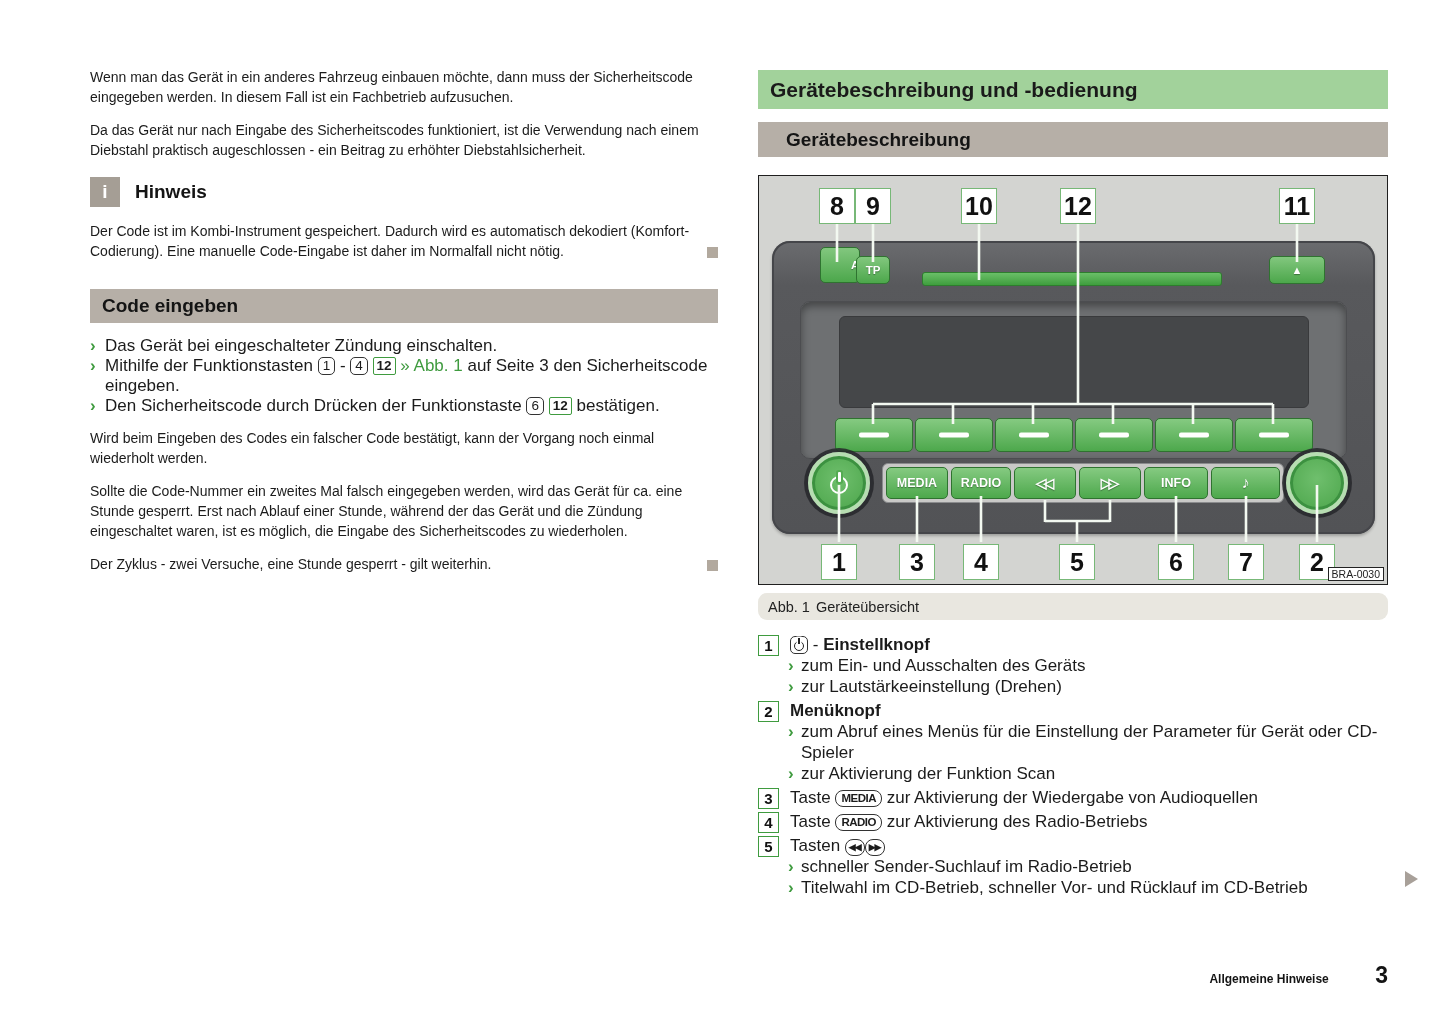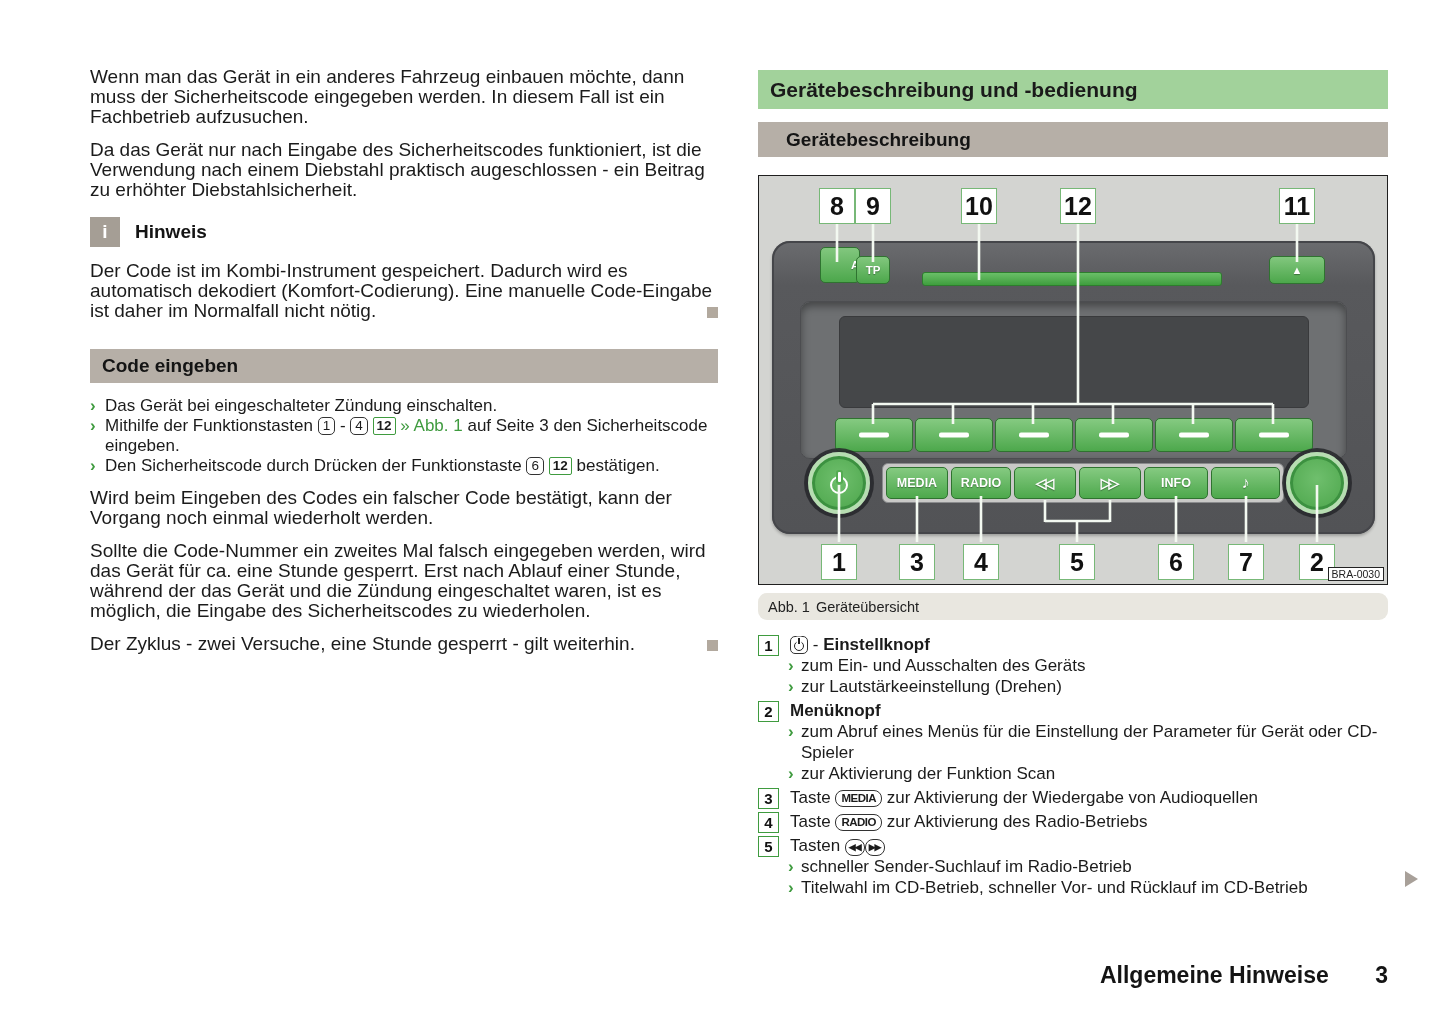--- a/index.html
+++ b/index.html
@@ -1,20 +1,20 @@
 <!DOCTYPE html>
 <html><head>
 <meta charset="utf-8">
 <style>
   html,body{margin:0;padding:0;background:#ffffff;}
   .page{position:relative;width:1445px;height:1025px;background:#fff;overflow:hidden;
         font-family:"Liberation Sans",sans-serif;color:#1b1b1b;}
   
   .col-left{position:absolute;left:90px;top:67px;width:628px;}
-  .para{font-size:19px;line-height:20px;margin:0 0 13px;position:relative;text-align:left;}
+  .para{font-size:14px;line-height:20px;margin:0 0 13px;position:relative;text-align:left;}
   .endmark{position:absolute;right:0;bottom:3px;width:11px;height:11px;background:#b2a99e;}
   .note-head{display:flex;align-items:center;gap:15px;margin:17px 0 14px;}
   .note-icon{width:30px;height:30px;background:#a59e95;color:#fff;font-weight:bold;font-size:19px;
              display:flex;align-items:center;justify-content:center;}
   .note-title{font-size:19px;font-weight:bold;color:#141414;}
   .section-bar{margin:28px 0 13px;height:34px;background:#b6afa7;font-size:19px;font-weight:bold;
                display:flex;align-items:center;padding-left:12px;color:#141414;}
   .blist{list-style:none;margin:0 0 12px;padding:0;}
   .blist li{position:relative;padding-left:15px;font-size:17px;line-height:20px;}
   .chev{position:absolute;left:0;top:0;color:#3f9b3f;font-weight:bold;}
@@ -86,21 +86,21 @@
   .dev-item{position:relative;margin-bottom:3px;line-height:21px;}
   .dev-key{position:absolute;left:0;top:1px;width:21px;height:21px;border:1.6px solid #3f9b3f;
            background:#fff;font-weight:bold;font-size:15px;display:flex;align-items:center;
            justify-content:center;box-sizing:border-box;color:#111;}
   .dev-main{margin-left:32px;}
   .dev-sub{margin-left:30px;position:relative;padding-left:13px;line-height:21px;}
   .dev-sub .chev{top:0;}
   .bold{font-weight:bold;}
   
   .footer{position:absolute;left:758px;top:962px;width:630px;text-align:right;color:#141414;}
-  .footer .sect{font-size:23px;font-weight:bold;}
+  .footer .sect{font-size:12px;font-weight:bold;}
   .footer .pagenum{font-size:23px;font-weight:bold;margin-left:42px;}
   .cont-arrow{position:absolute;left:1405px;top:871px;width:0;height:0;
               border-left:13px solid #a8a099;border-top:8px solid transparent;border-bottom:8px solid transparent;}
 </style>
 </head>
 <body>
 
 <div class="page">
 
   <div class="col-left">

